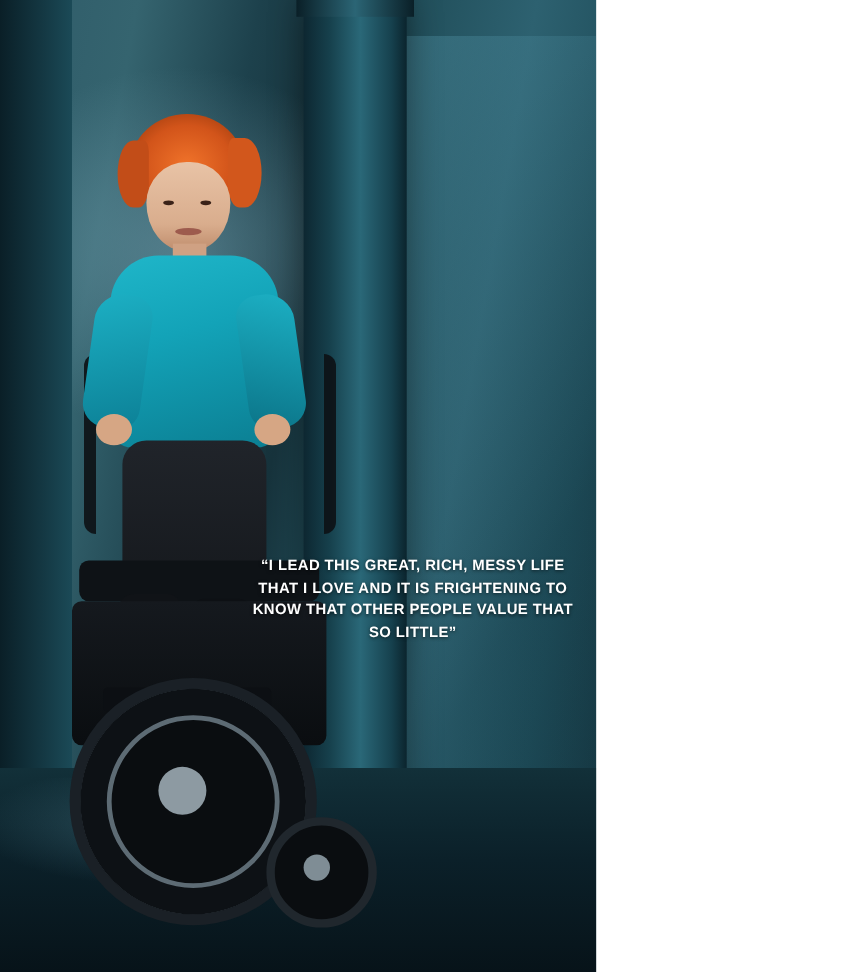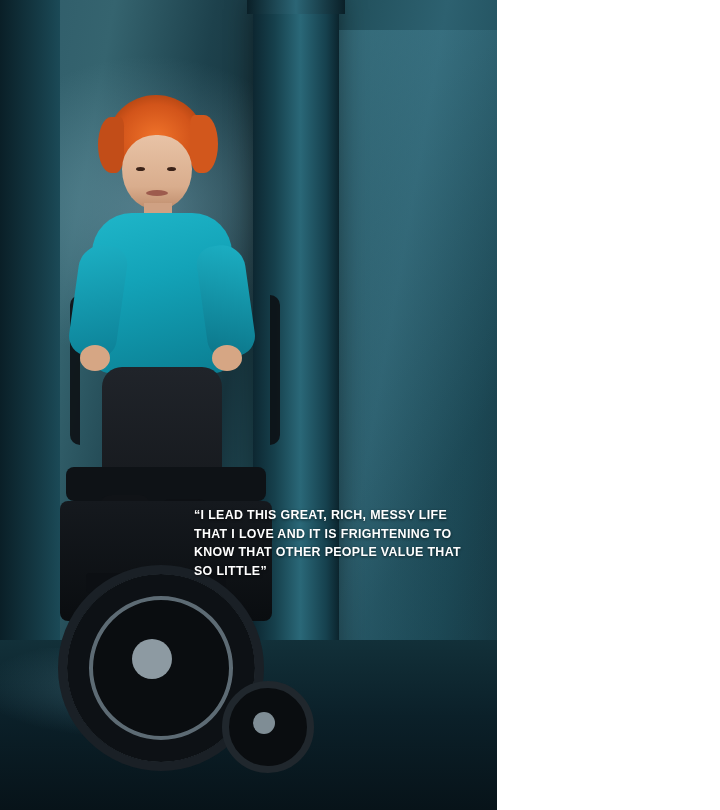--- a/index.html
+++ b/index.html
@@ -106,30 +106,29 @@
   .hub{position:absolute;left:92px;top:544px;width:40px;height:40px;border-radius:50%;background:#8d9aa2;}
   .wheel-small{
     position:absolute;left:182px;top:586px;width:78px;height:78px;border-radius:50%;
     background:#0a0d10;border:7px solid #20272d;
   }
   .wheel-small .sh{position:absolute;left:24px;top:24px;width:22px;height:22px;border-radius:50%;background:#7f8d95;}
   .footplate{position:absolute;left:46px;top:478px;width:140px;height:20px;background:#0c0f13;border-radius:4px;}
 
   
   .pullquote{
-    position:absolute;left:194px;top:462px;width:276px;
+    position:absolute;left:206px;top:462px;width:276px;
     color:#ffffff;
     font-family:"Liberation Sans", sans-serif;
     font-weight:bold;
     font-size:12.4px;
     line-height:18.5px;
     letter-spacing:.35px;
-    text-align:left;
+    text-align:center;
     text-shadow:0 1px 3px rgba(0,0,0,.6);
-    margin-top:44px;
   }
 
   
   .textcol{
     position:absolute;left:497px;top:0;width:223px;height:810px;
     background:#ffffff;
   }
 </style>
 </head>
 <body>

